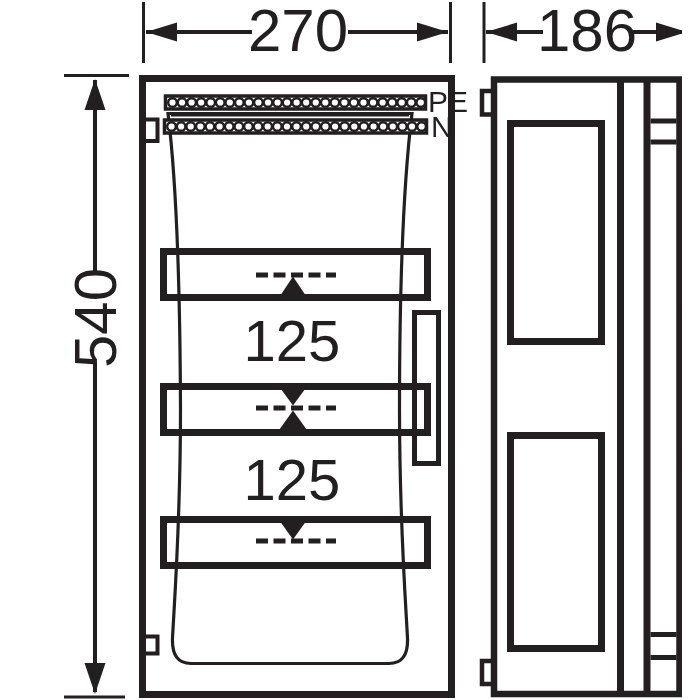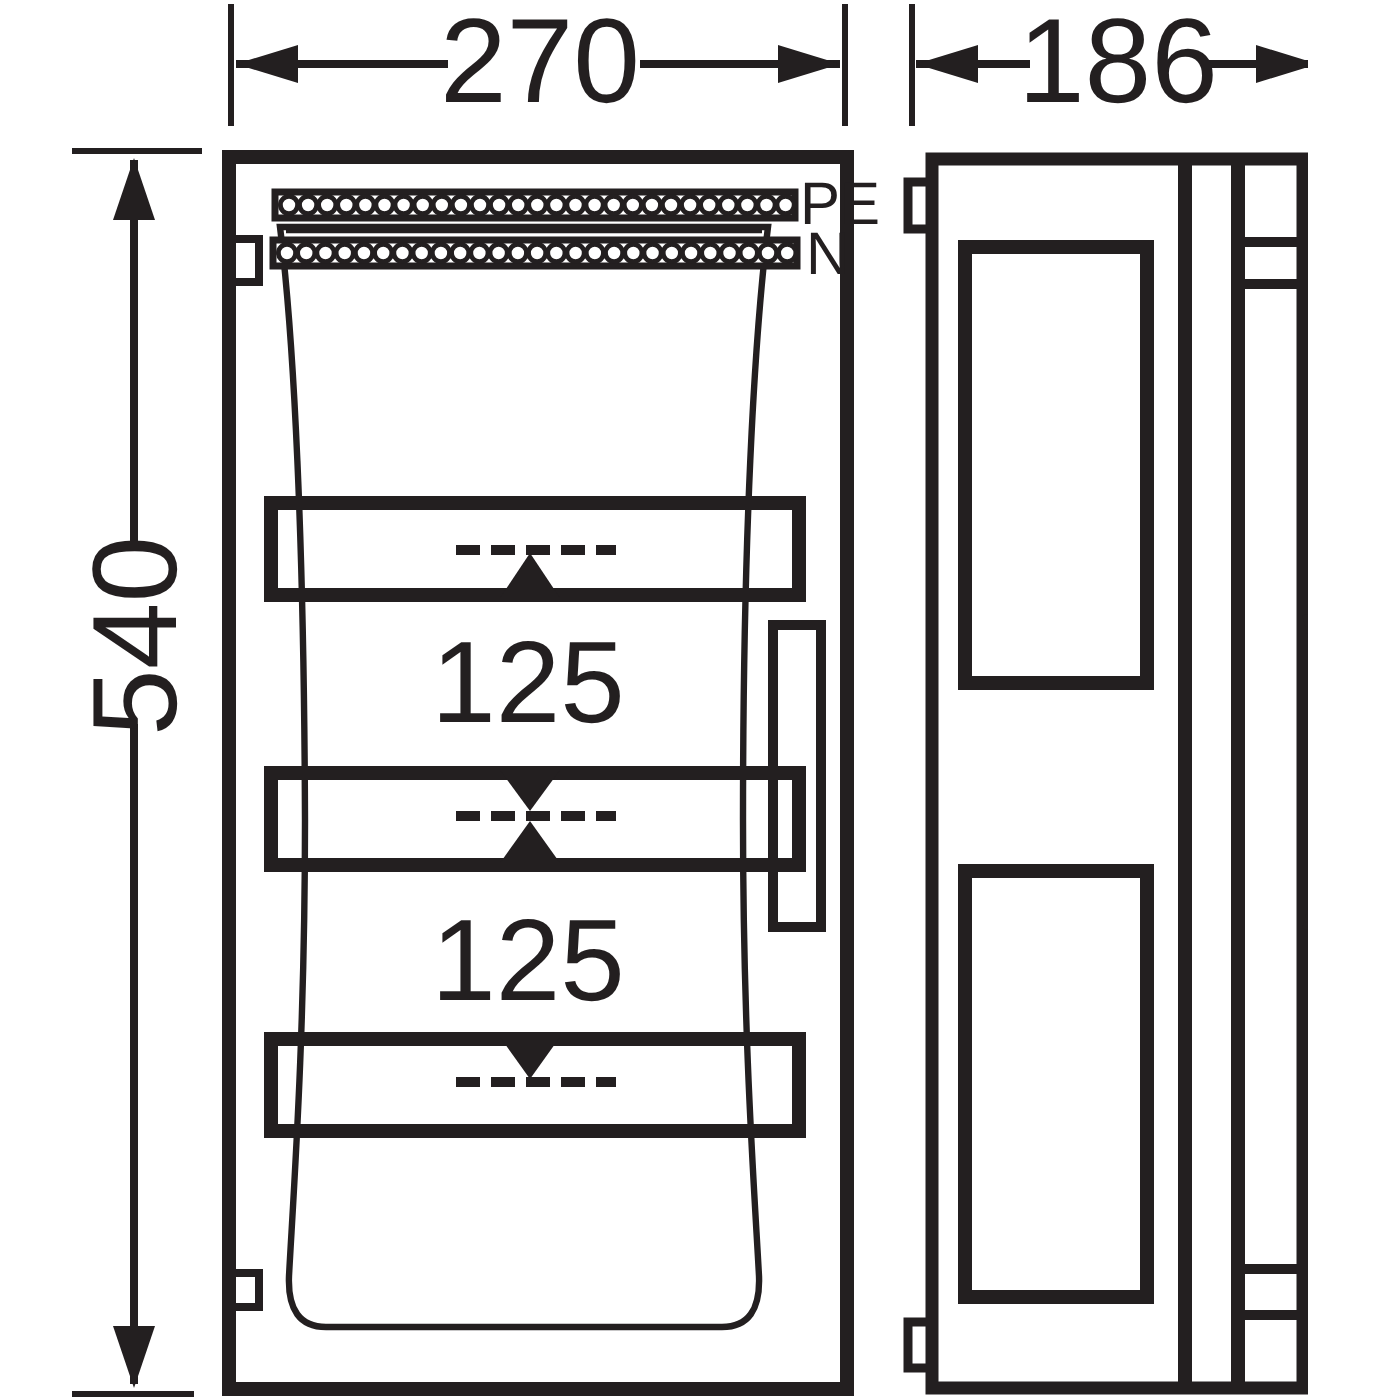--- a/index.html
+++ b/index.html
@@ -1,16 +1,16 @@
 <!DOCTYPE html>
 <html><head>
 <meta charset="utf-8">
 <style>
   html,body{margin:0;padding:0;background:#ffffff;}
-  .stage{position:relative;width:654px;height:700px;background:#ffffff;overflow:hidden;}
+  .stage{position:relative;width:654px;height:700px;background:#ffffff;overflow:hidden;margin-left:28px;}
   svg{display:block;}
   .ln{stroke:#231f20;fill:none;stroke-linecap:butt;}
   .solid{fill:#231f20;stroke:none;}
   .whitefill{fill:#ffffff;stroke:#231f20;}
   text{fill:#231f20;font-family:"Liberation Sans","DejaVu Sans",sans-serif;}
   .dimtext{font-size:60px;}
   .railtext{font-size:58px;}
   .striptext{font-size:30px;}
 </style>
 </head>

